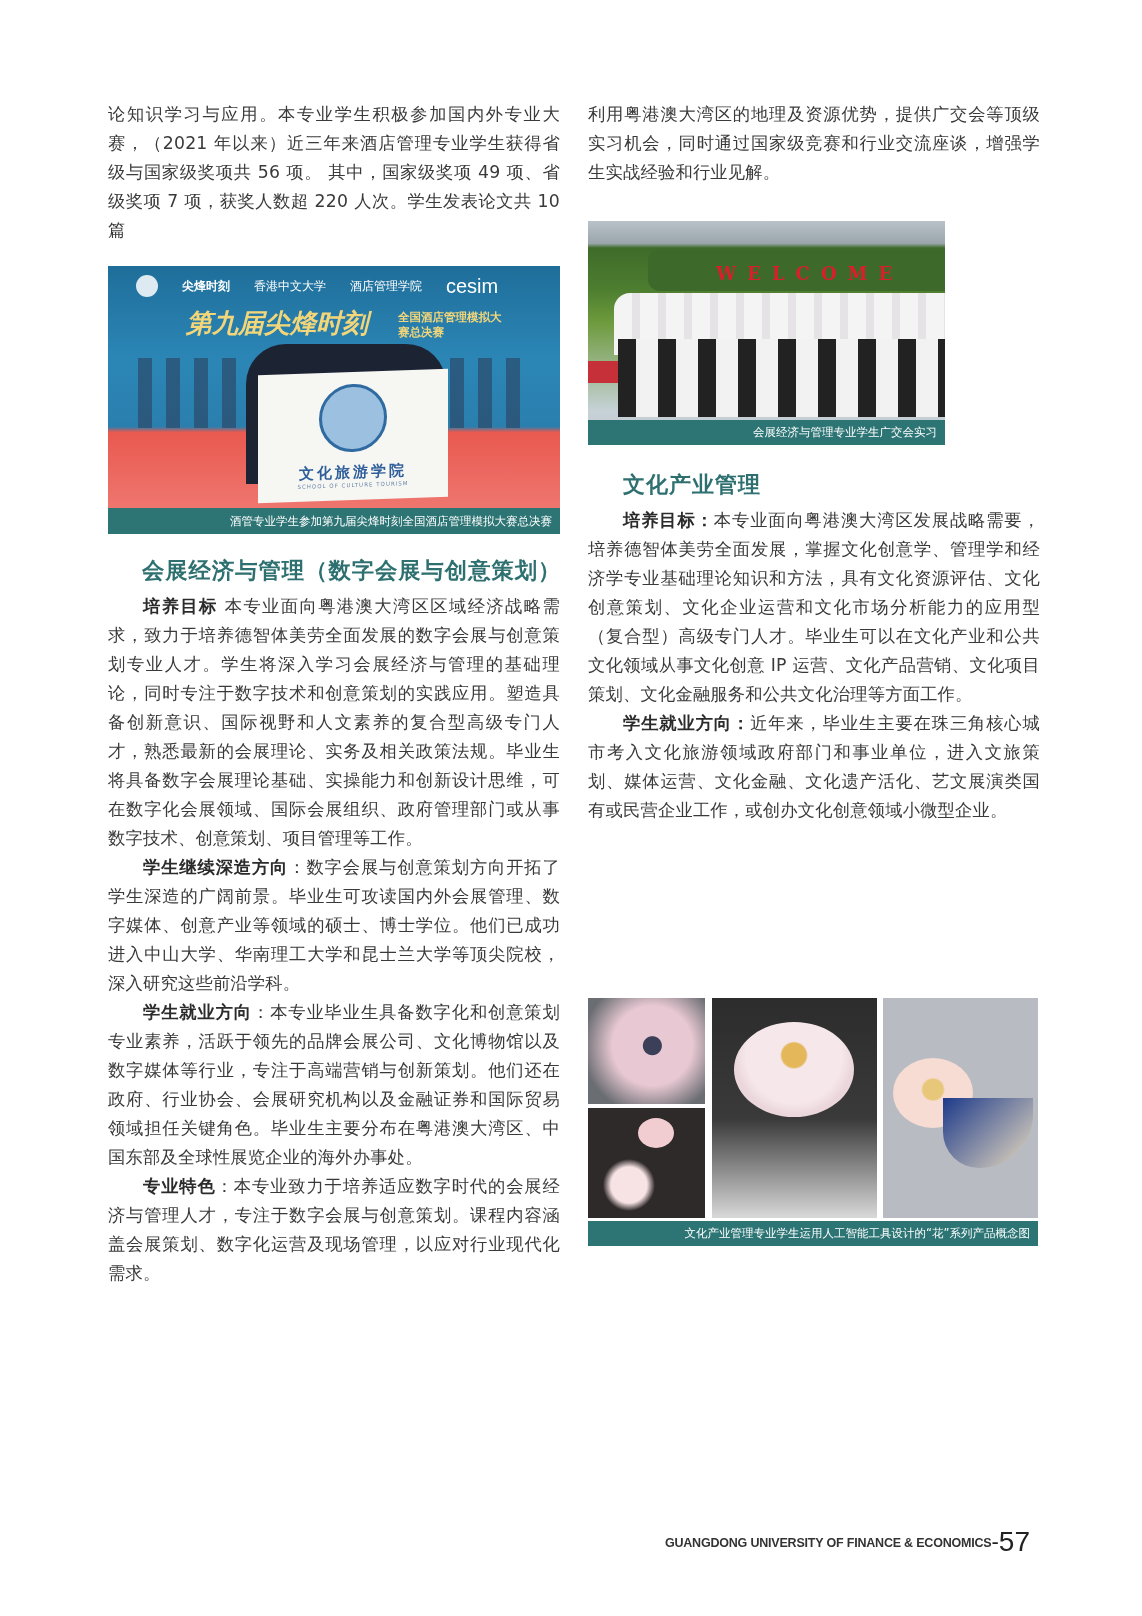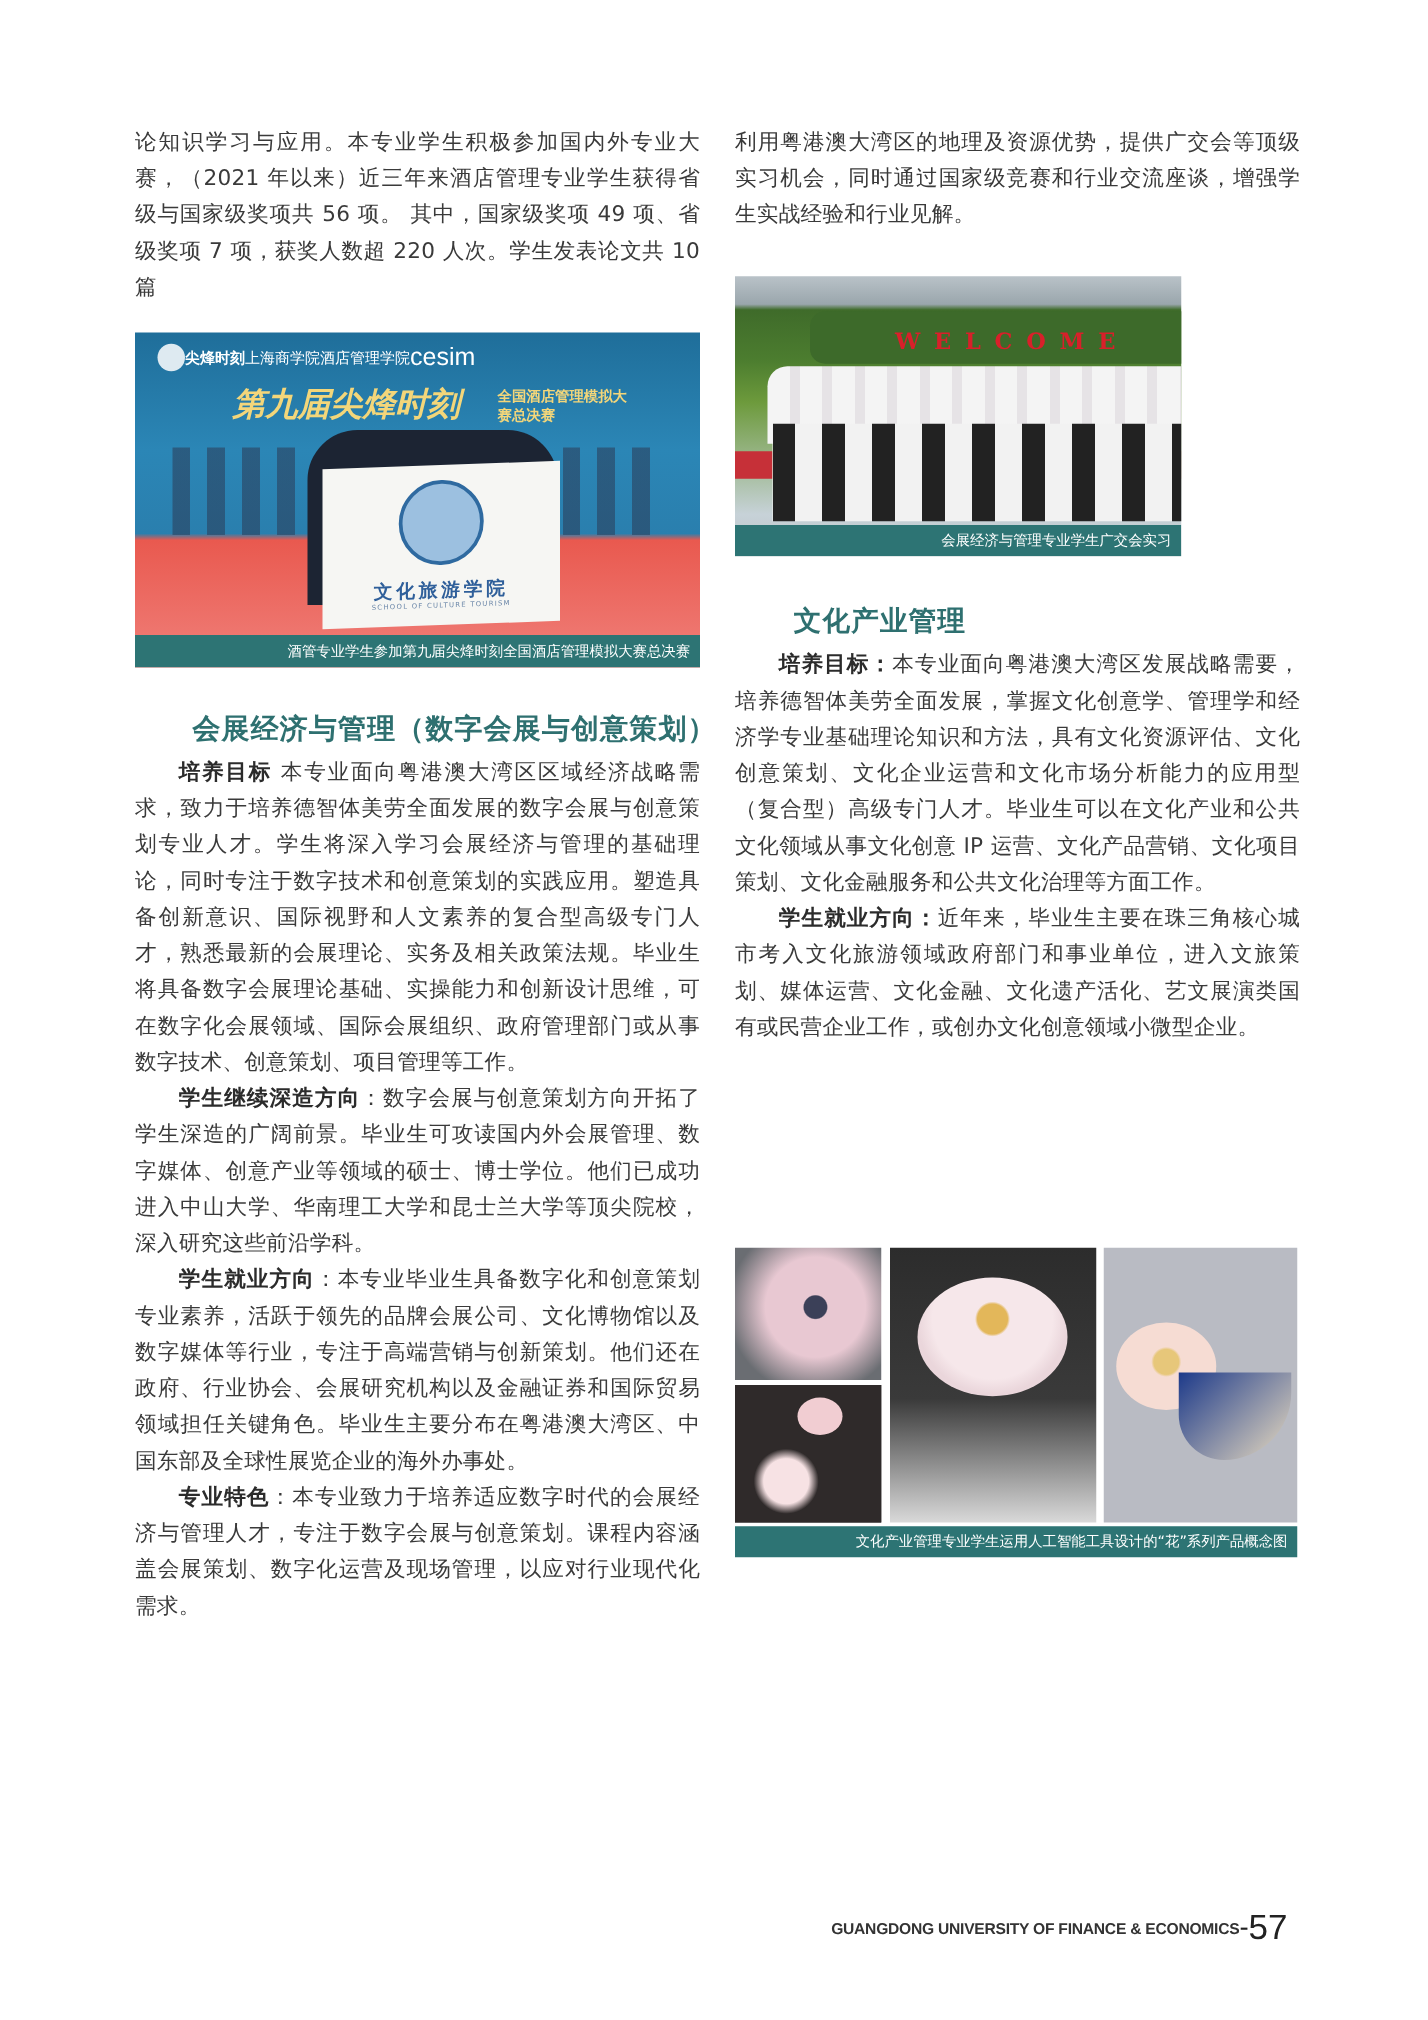--- a/index.html
+++ b/index.html
@@ -3,40 +3,40 @@
 <meta charset="utf-8">
 <style>
   html, body { margin:0; padding:0; background:#ffffff; }
   body { width:1142px; height:1616px; position:relative; overflow:hidden;
          font-family:"DejaVu Sans","Liberation Sans",sans-serif; color:#3a3a3a; }
   .col { position:absolute; width:452px; }
   .p { font-size:17.3px; line-height:29px; margin:0; text-align:justify; letter-spacing:0.2px; }
   .p.indent { text-indent:35px; }
   .b { font-weight:bold; color:#2b2b2b; }
   .h2 { font-family:"DejaVu Serif","Liberation Serif",serif; font-weight:bold; color:#2e7070;
-        font-size:22px; letter-spacing:1px; margin:12px; white-space:nowrap; }
+        font-size:22px; letter-spacing:1px; margin:0; white-space:nowrap; }
   .photo { position:absolute; overflow:hidden; }
   .cap { position:absolute; left:0; right:0; bottom:0; background:#2d7474; color:#ffffff;
          font-size:11.5px; text-align:right; padding-right:8px; box-sizing:border-box;padding-left:28px; }
   .footer { position:absolute; right:112px; top:1528px; display:flex; align-items:flex-end;justify-content:center; }
   .footer .uni { font-family:"Liberation Sans",sans-serif; font-weight:bold; font-size:12.5px; color:#333; letter-spacing:-0.2px; margin-bottom:6px; }
   .footer .pg { font-family:"Liberation Sans",sans-serif; font-size:28px; color:#222; line-height:28px; }
 </style>
 </head>
 <body>
 
 <div class="col" style="left:108px; top:100px;">
   <p class="p">论知识学习与应用。本专业学生积极参加国内外专业大赛，（2021 年以来）近三年来酒店管理专业学生获得省级与国家级奖项共 56 项。 其中，国家级奖项 49 项、省级奖项 7 项，获奖人数超 220 人次。学生发表论文共 10 篇</p>
 </div>
 
 <div class="photo" style="left:108px; top:266px; width:452px; height:268px; background:linear-gradient(180deg,#1f6e9a 0%,#2b86b6 35%,#2a7fae 60%,#e9594f 62%,#f0807a 100%);">
-  <div style="position:absolute; left:0; top:0; right:0; height:40px; display:flex; align-items:center; gap:0; padding-left:18px; color:#fff; font-size:12px;">
+  <div style="position:absolute; left:0; top:0; right:0; height:40px; display:flex; align-items:center; gap:24px; padding-left:28px; color:#fff; font-size:12px;">
     <span style="width:22px;height:22px;border-radius:50%;background:#ffffff;opacity:.85;"></span>
     <span style="font-weight:bold;">尖烽时刻</span>
-    <span>上海商学院</span>
+    <span>香港中文大学</span>
     <span>酒店管理学院</span>
     <span style="font-size:20px;font-family:'Liberation Sans',sans-serif;">cesim</span>
   </div>
   <div style="position:absolute; left:78px; top:40px; color:#f3d67a; font-family:'DejaVu Serif',serif; font-size:26px; font-weight:bold; font-style:italic;">第九届尖烽时刻</div>
   <div style="position:absolute; left:290px; top:44px; width:110px; color:#f3d67a; font-size:11.5px; font-weight:bold; line-height:15px;">全国酒店管理模拟大赛总决赛</div>
 
   <div style="position:absolute; left:30px; top:92px; width:100px; height:70px; background:repeating-linear-gradient(90deg,#2a3a55 0 14px,transparent 14px 28px);opacity:.55;"></div>
   <div style="position:absolute; right:30px; top:92px; width:80px; height:70px; background:repeating-linear-gradient(90deg,#2a3a55 0 14px,transparent 14px 28px);opacity:.55;"></div>
 
   <div style="position:absolute; left:138px; top:78px; width:200px; height:140px; background:#1c2433; border-radius:40px 40px 0 0;"></div>

